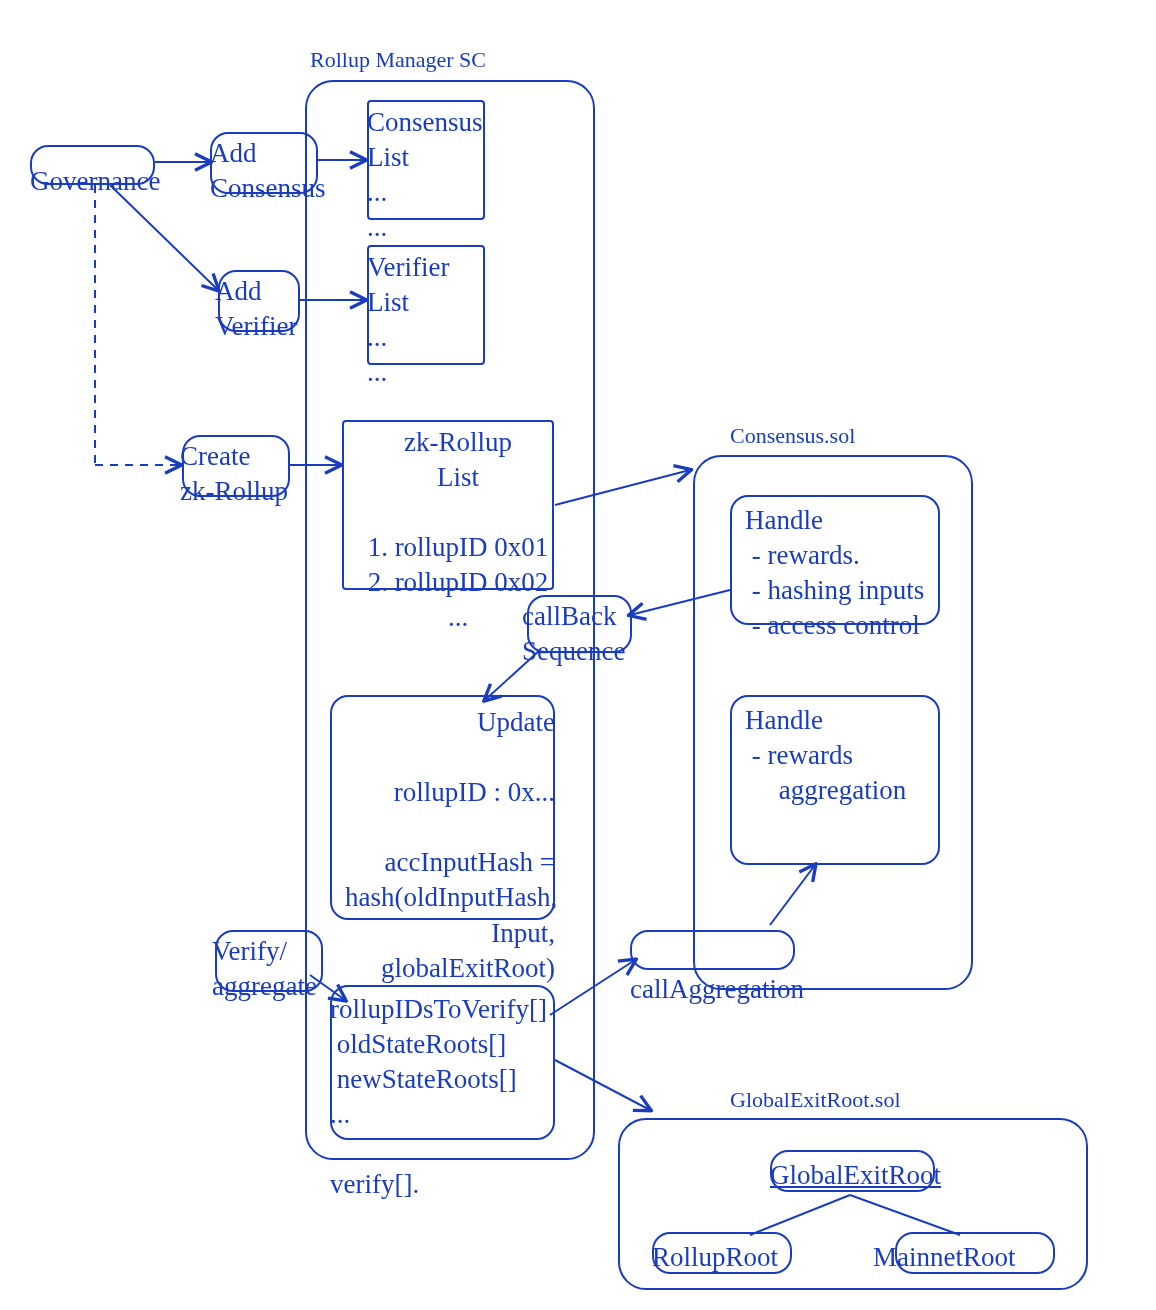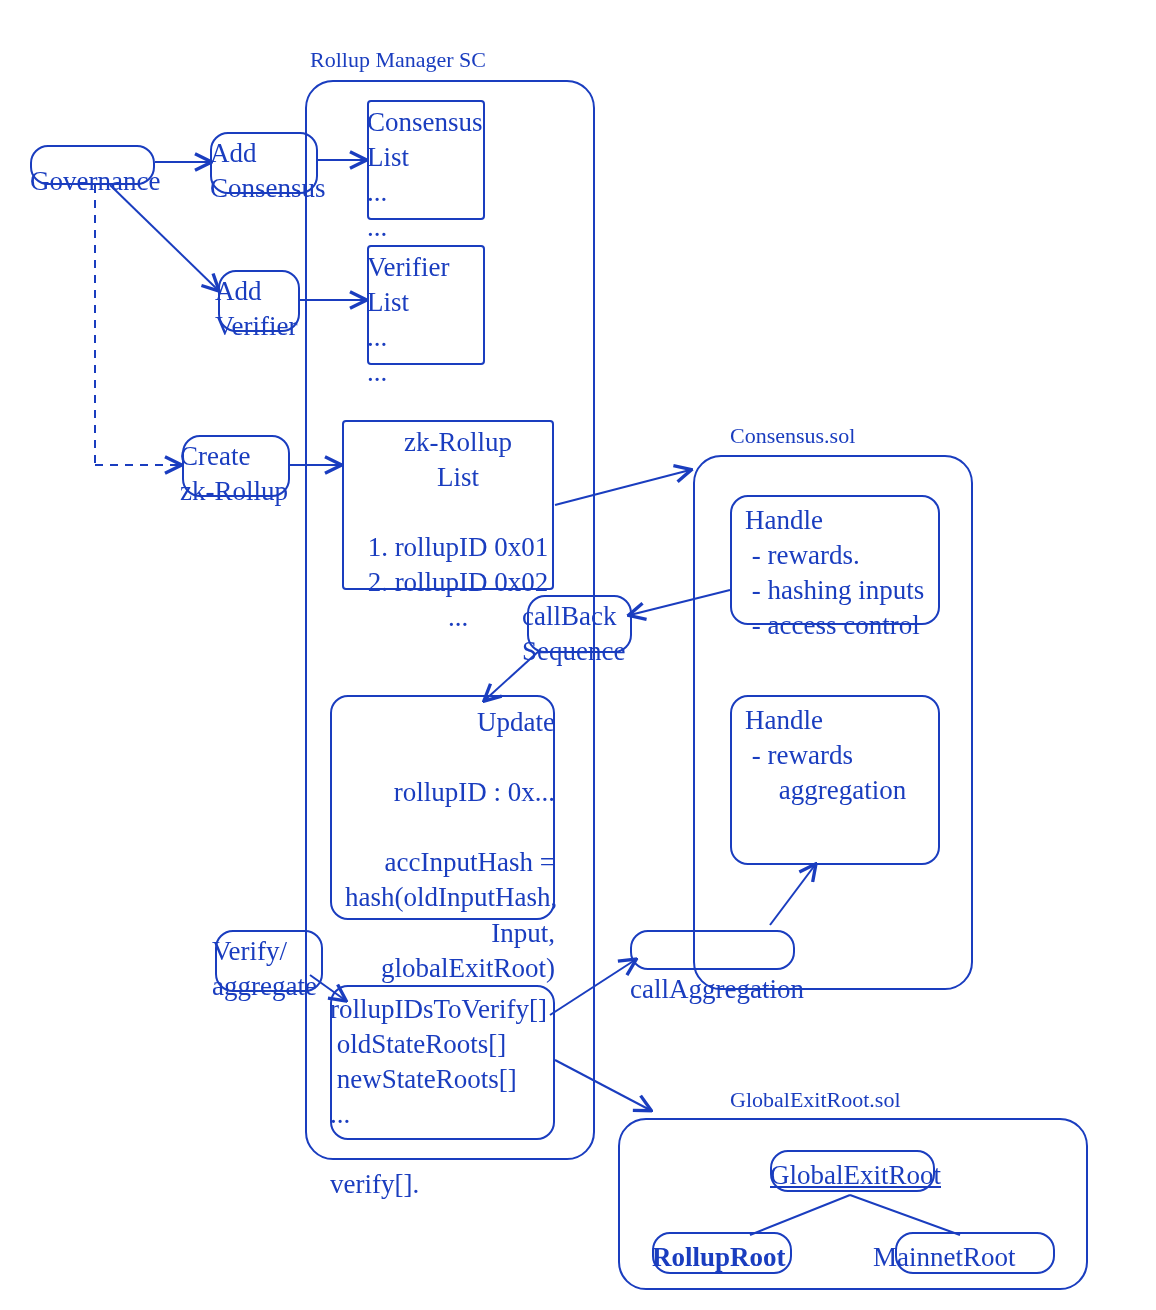--- a/index.html
+++ b/index.html
@@ -134,16 +134,16 @@
 <div class="txt" style="left:745px;top:703px;">Handle
  - rewards
      aggregation</div>
 
 <div class="box" style="left:618px;top:1118px;width:470px;height:172px;border-radius:28px;"></div>
 
 <div class="box" style="left:770px;top:1150px;width:165px;height:42px;"></div>
 <div class="txt center" style="left:770px;top:1158px;width:165px;text-decoration:underline;">GlobalExitRoot</div>
 
 <div class="box" style="left:652px;top:1232px;width:140px;height:42px;"></div>
-<div class="txt center" style="left:652px;top:1240px;width:144px;font-weight:bold;">RollupRoot</div>
+<div class="txt center" style="left:652px;top:1240px;width:144px;">RollupRoot</div>
 
 <div class="box" style="left:895px;top:1232px;width:160px;height:42px;"></div>
 <div class="txt center" style="left:873px;top:1240px;width:139px;">MainnetRoot</div>
 
 </body></html>

